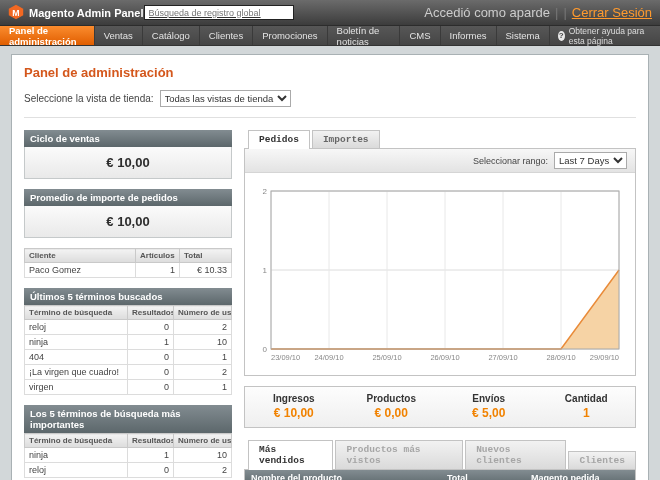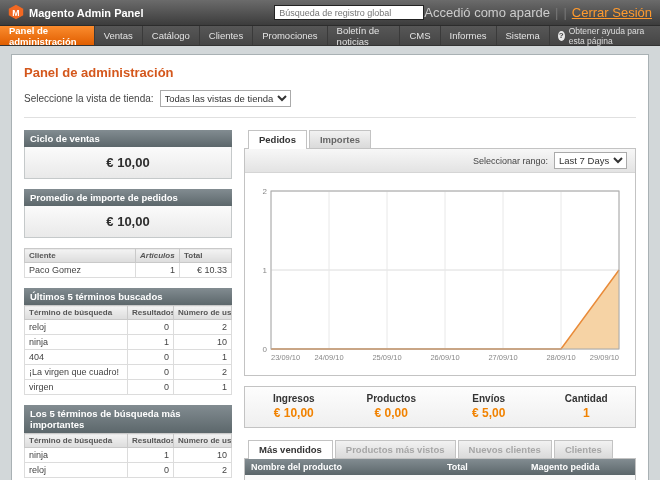--- a/index.html
+++ b/index.html
@@ -2,21 +2,21 @@
 <html><head>
 <meta charset="utf-8">
 <style>
   * { box-sizing: border-box; margin: 0; padding: 0; }
   html,body { width:660px; height:480px; overflow:hidden; }
   body { font-family:"Liberation Sans", sans-serif; background:#d2d7d9; font-size:11px; color:#333; }
 
   
   .top-header { height:26px; background:linear-gradient(#6b6b6b,#3c3c3c); display:flex; align-items:center; padding:0 8px; border-bottom:1px solid #2c2c2c; }
   .brand { display:flex; align-items:center; gap:5px; color:#fff; font-weight:bold; font-size:11px; white-space:nowrap; }
-  .header-search { flex:1; display:flex; justify-content:flex-end; }
+  .header-search { flex:1; display:flex; justify-content:flex-start;text-decoration:underline; }
   .header-search input { width:150px; height:15px; font-size:9px; padding:1px 4px; border:1px solid #222; background:#fff; color:#555; font-family:"Liberation Sans",sans-serif; }
   .user-area { display:flex; align-items:center; gap:5px; font-size:13px; color:#ccc; white-space:nowrap; }
   .user-area .sep { color:#777; }
   .logout-link { color:#ff9a2e; text-decoration:underline; cursor:pointer; }
 
   
   .nav { height:20px; background:linear-gradient(#575757,#454545); display:flex; align-items:stretch; font-size:9.5px; color:#e3e3e3; border-bottom:1px solid #333; }
   .nav-item { display:flex; align-items:center; padding:0 9px; border-right:1px solid #3a3a3a; cursor:pointer; }
   .nav-item.active { background:linear-gradient(#fb8c2e,#e05e00); color:#fff; font-weight:bold; }
   .nav-help { margin-left:auto; display:flex; align-items:center; gap:4px; padding:0 8px; font-size:8.5px; color:#ddd; cursor:pointer; }
@@ -34,24 +34,24 @@
   .col-right { flex:1; min-width:0; }
 
   
   .panel { margin-bottom:10px; }
   .panel-head { background:linear-gradient(#828c91,#5c676b); color:#fff; font-weight:bold; font-size:9.5px; padding:3px 6px; }
   .value-box { border:1px solid #c5c9ca; border-top:none; background:linear-gradient(#fbfbfb,#e9e9e9); text-align:center; padding:8px 0; font-weight:bold; font-size:13px; color:#2d2d2d; }
   table.mini { width:100%; border-collapse:collapse; font-size:9px; color:#444; table-layout:fixed; }
   .mini th { background:linear-gradient(#f3f3f3,#dcdcdc); border:1px solid #c9c9c9; padding:2px 4px; text-align:left; font-size:8px; color:#555; overflow:hidden; white-space:nowrap; }
   .mini td { border:1px solid #dcdcdc; padding:2px 4px; background:#fff; overflow:hidden; white-space:nowrap; }
   .mini td.num { text-align:right; }
-  .mini .c-res { width:46px; } .mini .c-uses { width:58px; } .mini .c-items { width:44px;font-style:italic; } .mini .c-total { width:52px; }
-
-  
-  .tabs { display:flex; gap:2px; align-items:flex-end; padding-left:4px; position:relative; z-index:2; }
+  .mini .c-res { width:46px; } .mini .c-uses { width:58px; } .mini .c-items { width:44px; } .mini .c-total { width:52px; }
+
+  
+  .tabs { display:flex; gap:2px; align-items:flex-end; padding-left:4px; position:relative; z-index:2;font-family:Liberation Mono, monospace; }
   .tab { font-size:9.5px; font-weight:bold; padding:3px 10px 3px; border:1px solid #c3c3c3; border-bottom:none; background:linear-gradient(#f2f2f2,#dadada); color:#666; cursor:pointer; }
   .tab.active { background:#fff; color:#333; padding-bottom:4px; margin-bottom:-1px; }
   .tab.disabled { color:#a6a6a6; cursor:default; }
 
   .chart-panel { border:1px solid #c3c3c3; background:#fff; }
   .range-bar { background:linear-gradient(#f7f7f7,#e3e3e3); border-bottom:1px solid #d5d5d5; padding:3px 8px; text-align:right; font-size:9px; color:#444; display:flex; justify-content:flex-end; align-items:center; gap:6px; }
   .chart-wrap { padding:8px; }
   .chart-wrap svg { width:100%; height:auto; display:block; }
 
   

